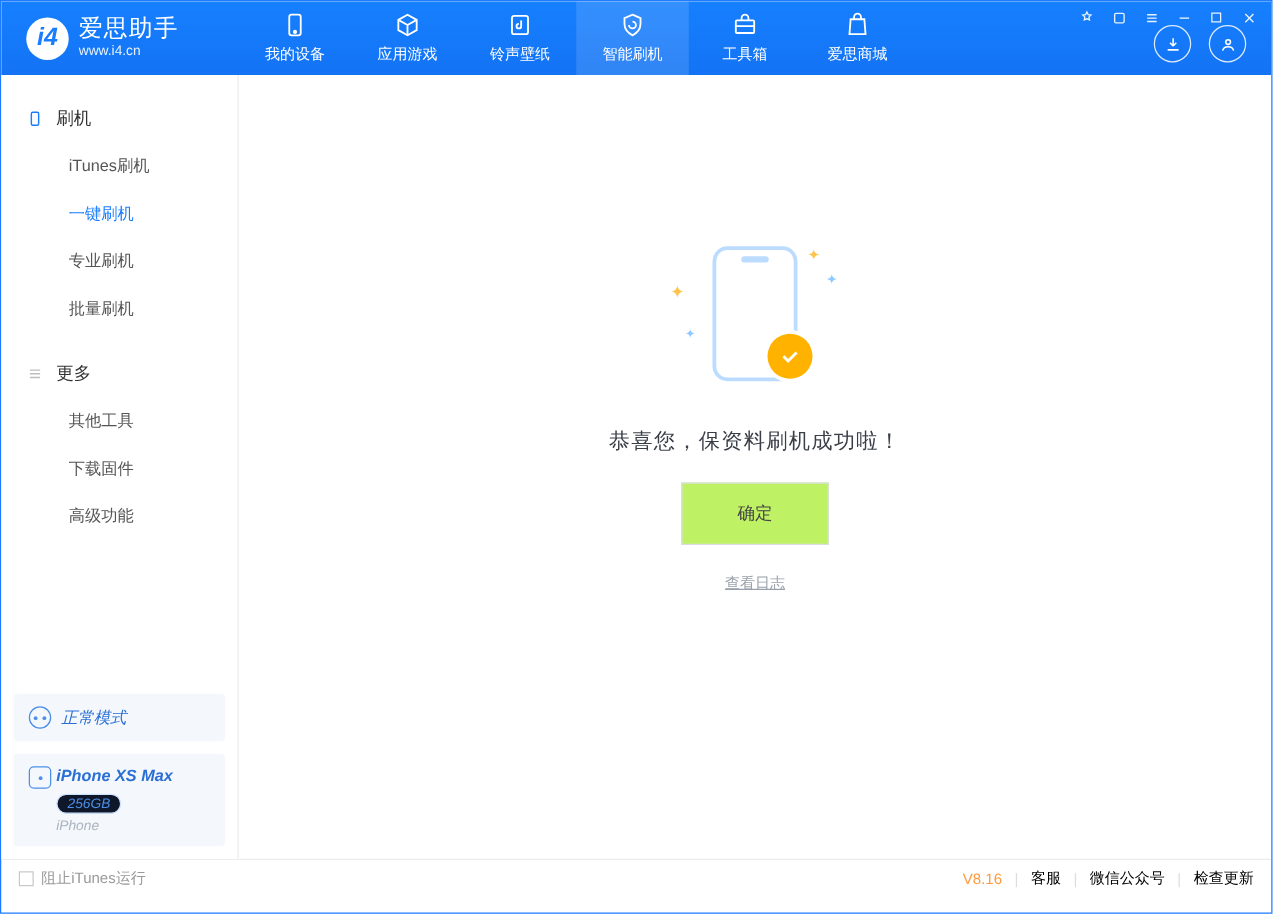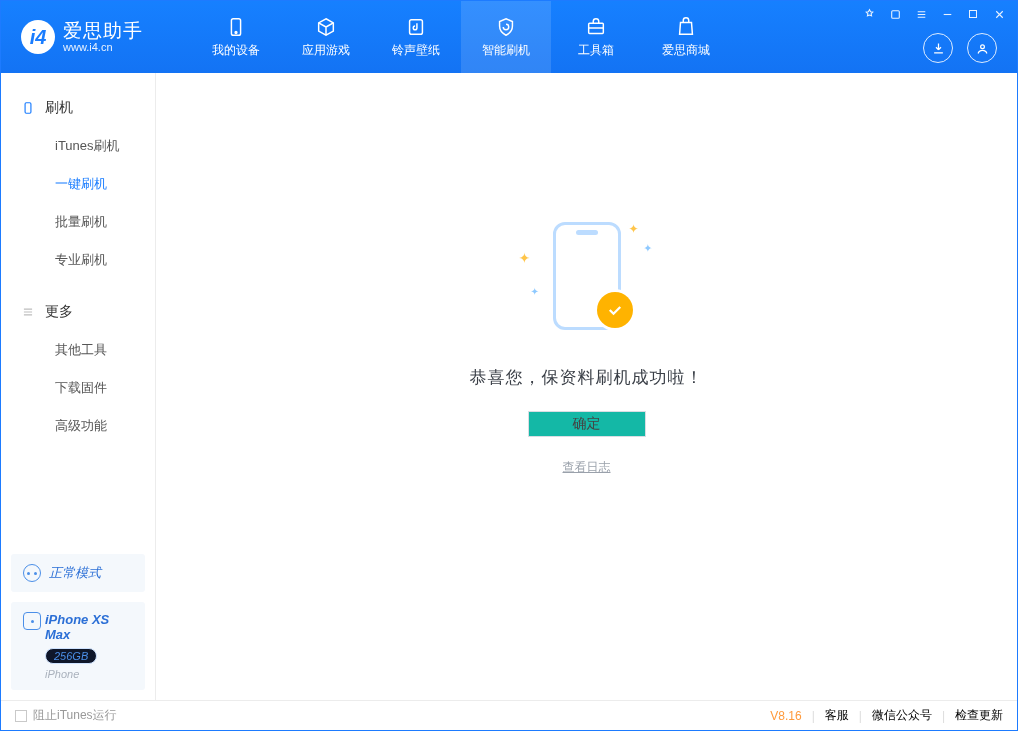--- a/index.html
+++ b/index.html
@@ -6,21 +6,21 @@
   body {
     font-family: "Microsoft YaHei", "PingFang SC", Arial, sans-serif;
     background: #fff;
     width: 1018px;
     height: 731px;
     overflow: hidden;
     border: 1px solid #1d7bff;
   }
   
   .header {
-    height: 72px;
+    height: 59px;
     background: linear-gradient(#1680ff, #1373f4);
     display: flex;
     align-items: stretch;
     color: #fff;
     position: relative;
   }
   .logo-block {
     display: flex;
     align-items: center;
     padding: 0 18px 0 20px;
@@ -89,21 +89,21 @@
     cursor:pointer;
   }
   .hr-icon svg { width: 15px; height: 15px; }
 
   
   .body {
     display: flex;
     height: calc(100% - 72px - 30px);
   }
   .sidebar {
-    width: 155px;
+    width: 190px;
     border-right: 1px solid #ececec;
     padding-top: 16px;
     position: relative;
     background:#fff;
   }
   .side-group-title {
     display:flex;
     align-items:center;
     gap:10px;
     padding: 10px 20px;
@@ -203,22 +203,22 @@
   }
   .check-badge svg{width:18px;height:18px;}
   .sparkle{position:absolute;color:#ffc54a;font-size:14px;}
   .sparkle.a{left:12px;top:36px;}
   .sparkle.b{left:24px;top:72px;color:#8ec9ff;font-size:10px;}
   .sparkle.c{right:14px;top:28px;color:#8ec9ff;font-size:11px;}
   .sparkle.d{right:28px;top:8px;color:#ffc54a;font-size:12px;}
 
   .success-text{font-size:17px;color:#3a3f47;letter-spacing:1px;}
   .ok-btn{
-    border:1px solid #d9dde3;background:#14b8a6;
-    padding:3px 44px;font-size:14px;color:#444;
+    border:1px solid #d9dde3;background:#bef264;
+    padding:15px 44px;font-size:14px;color:#444;
     cursor:pointer;
   }
   .log-link{font-size:12px;color:#9aa1ab;text-decoration:underline;cursor:pointer;}
 
   
   .footer{
     height:30px;border-top:1px solid #ececec;
     display:flex;align-items:center;
     padding:0 14px;font-size:12px;color:#999;
     justify-content:space-between;
@@ -339,22 +339,22 @@
 <div class="body">
   <div class="sidebar">
     <div class="side-group-title">
       <svg viewBox="0 0 24 24" fill="none" stroke="#1a7dff" stroke-width="2">
           <rect x="7" y="3" width="10" height="18" rx="2"></rect>
         </svg>
       <span>刷机</span>
     </div>
     <div class="side-item">iTunes刷机</div>
     <div class="side-item active">一键刷机</div>
+    <div class="side-item">专业刷机</div>
     <div class="side-item">批量刷机</div>
-    <div class="side-item">专业刷机</div>
 
     <div class="side-group-title" style="margin-top:14px;">
       <svg viewBox="0 0 24 24" fill="none" stroke="#bdbdbd" stroke-width="2">
           <path d="M5 7h14M5 12h14M5 17h14"></path>
         </svg>
       <span>更多</span>
     </div>
     <div class="side-item">其他工具</div>
     <div class="side-item">下载固件</div>
     <div class="side-item">高级功能</div>

